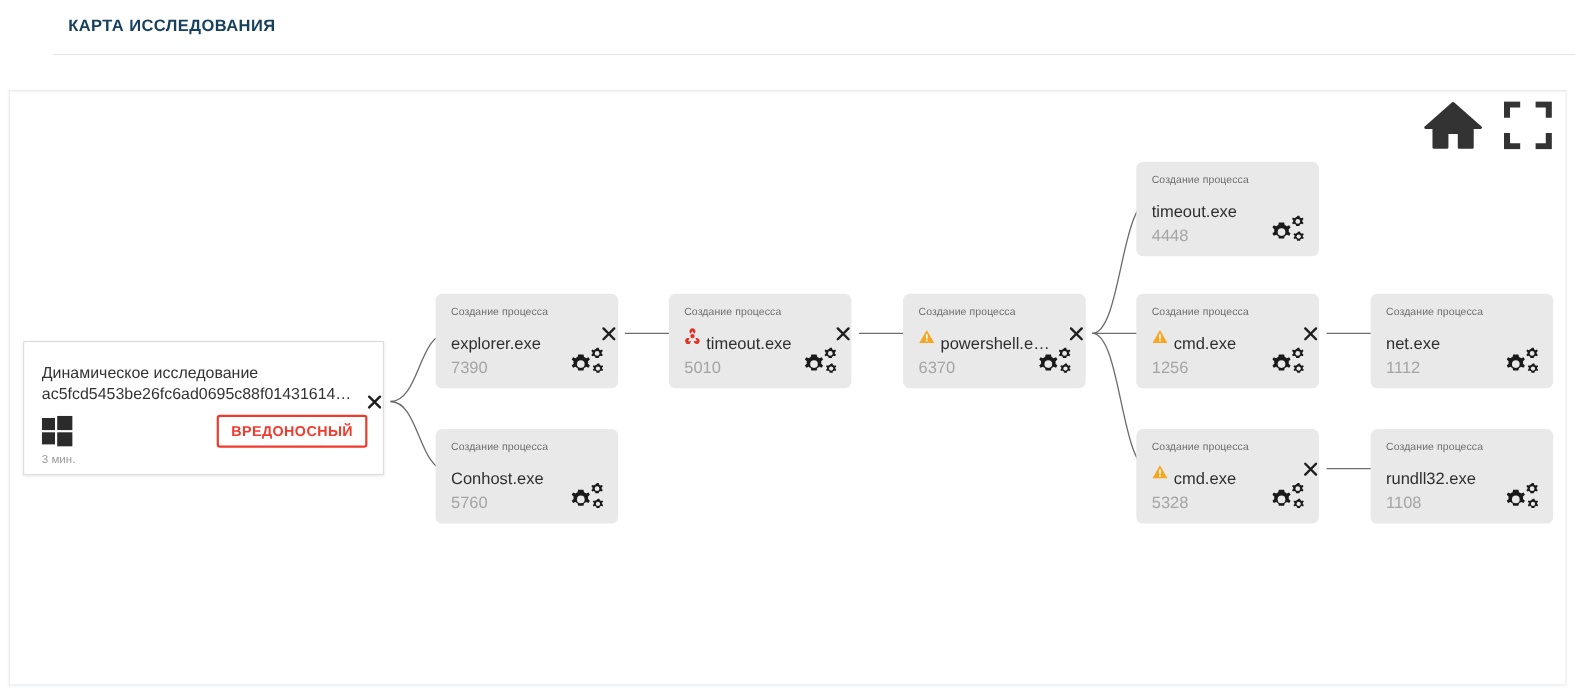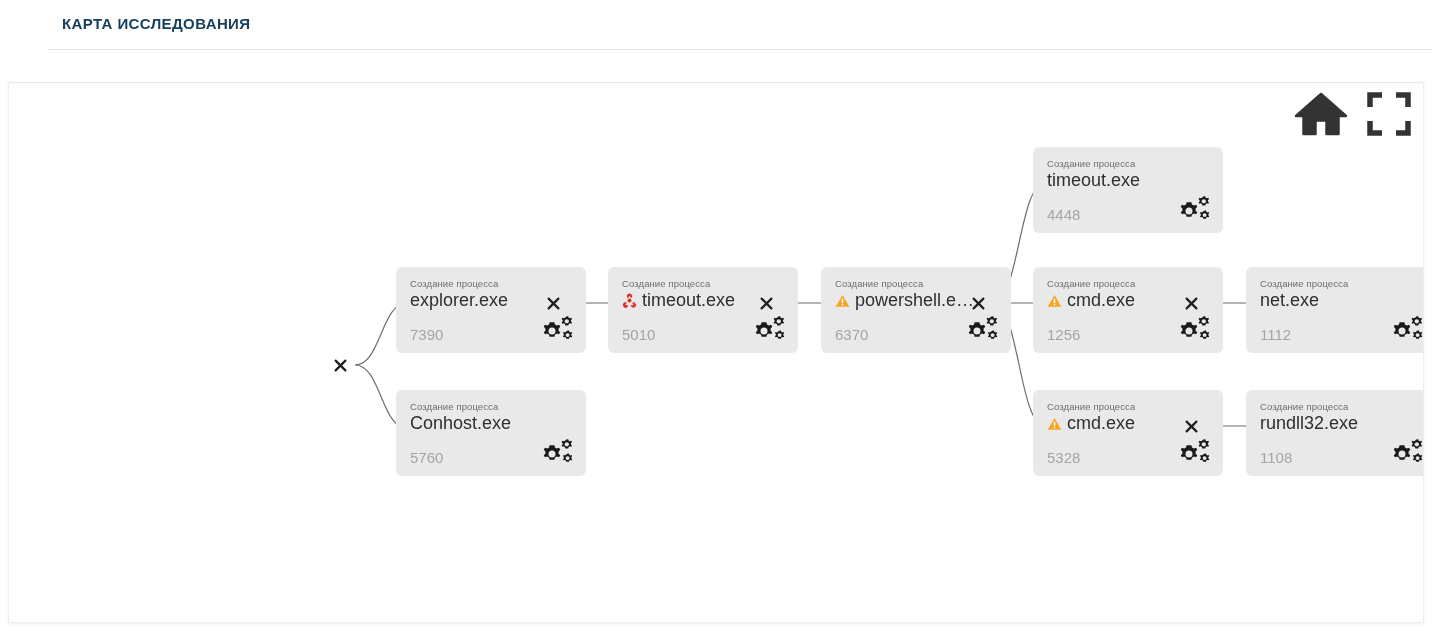--- a/index.html
+++ b/index.html
@@ -136,21 +136,21 @@
   .root-time {
     position: absolute;
     left: 16px; bottom: 7px;
     font-size: 10.5px;
     color: #9b9b9b;
   }
 
   
   .proc-node {
     position: absolute;
-    width: 190px; height: 86px;
+    width: 166px; height: 86px;
     background: #e9e9e9;
     border-radius: 6px;
     z-index: 5;
   }
   .proc-kind {
     position: absolute;
     left: 14px; top: 11px;
     font-size: 9.5px;
     color: #6d6d6d;
     letter-spacing: 0.1px;
@@ -158,24 +158,25 @@
   }
   .proc-name-row {
     position: absolute;
     left: 14px; top: 23px;
     display: flex;
     align-items: center;
     gap: 5px;
     max-width: 150px;
   }
   .proc-name {
-    font-size: 18px;
+    font-size: 15px;
     color: #2f2f2f;
     white-space: nowrap;
     overflow: hidden;
+    margin-top: 14px;
   }
   .proc-pid {
     position: absolute;
     left: 14px; bottom: 10px;
     font-size: 15px;
     color: #a5a5a5;
     white-space: nowrap;
     text-align: center;
   }
   .proc-gear {
@@ -241,20 +242,34 @@
         <path d="M984,220 L1036,220"></path>
 
         <path d="M984,220 C1010,220 1010,343 1036,343"></path>
 
         <path d="M1197,220 L1248,220"></path>
 
         <path d="M1197,343 L1248,343"></path>
       </g>
     </svg>
 
+    <div class="root-node">
+      <div class="root-title">Динамическое исследование</div>
+      <div class="root-hash">ac5fcd5453be26fc6ad0695c88f01431614…</div>
+      <div class="win-logo">
+        <svg width="28" height="28" viewBox="0 0 28 28">
+          <rect x="0" y="2" width="12" height="11" fill="#2b2b2b"></rect>
+          <rect x="14" y="0" width="14" height="13" fill="#2b2b2b"></rect>
+          <rect x="0" y="15" width="12" height="11" fill="#2b2b2b"></rect>
+          <rect x="14" y="15" width="14" height="13" fill="#2b2b2b"></rect>
+        </svg>
+      </div>
+      <div class="verdict-badge">ВРЕДОНОСНЫЙ</div>
+      <div class="root-time">3 мин.</div>
+    </div>
 
     <div id="proc-nodes">
         <div class="proc-node" style="left: 387px; top: 184px;">
           <div class="proc-kind">Создание процесса</div>
           <div class="proc-name-row">
             <span class="proc-name">explorer.exe</span>
           </div>
           <div class="proc-pid">7390</div>
           <div class="proc-gear"><svg width="36" height="30" viewBox="0 0 36 30">
               <g fill="#1a1a1a">

